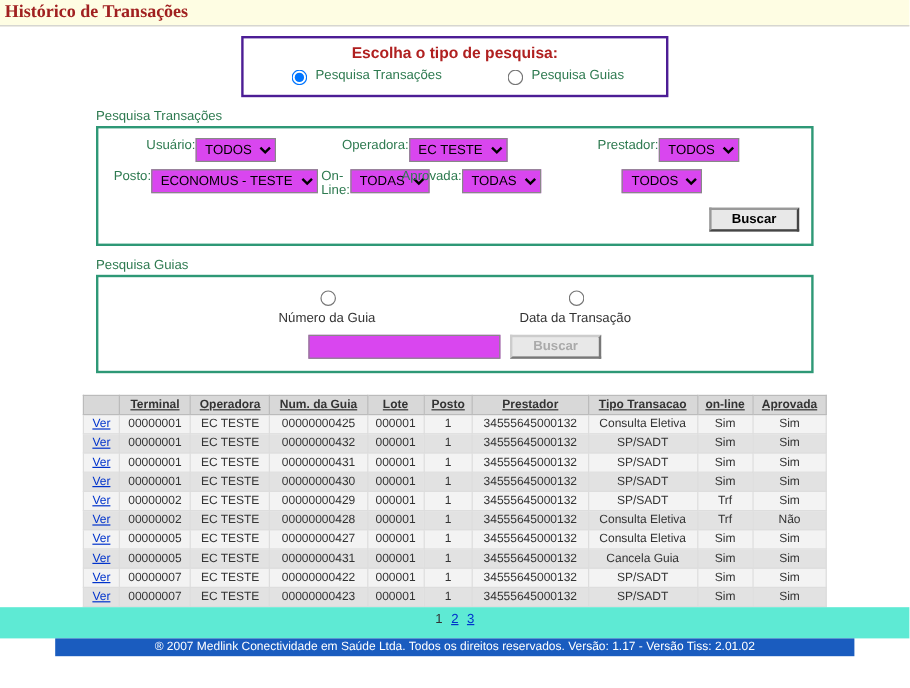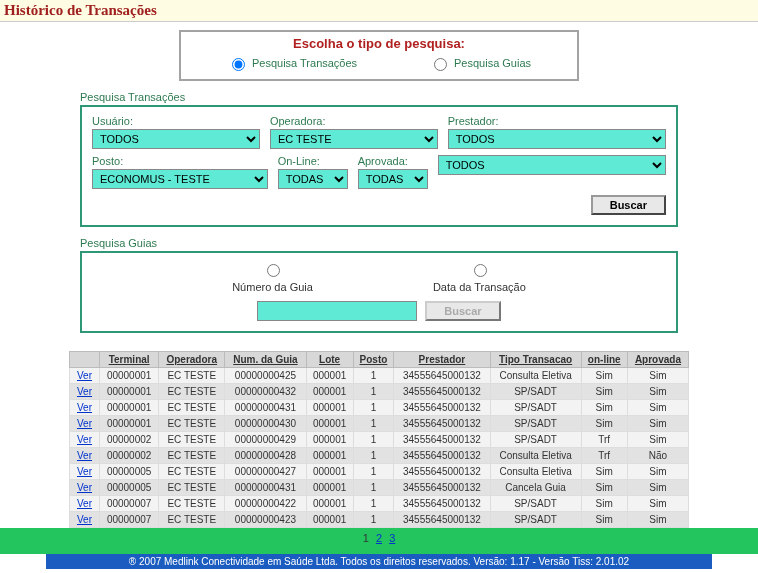--- a/index.html
+++ b/index.html
@@ -20,24 +20,24 @@
     margin: 0;
     font-size: 15px;
     font-weight: bold;
     color: #a02020;
     font-family: Georgia, serif;
   }
   .form-area {
     padding: 8px 80px 8px 80px;
   }
   .choice-box {
-    border: 2px solid #a3a3a3;
+    border: 2px solid #4c1d95;
     padding: 4px 10px 8px 10px;
     margin: 0 auto 10px auto;
-    width: 400px;
+    width: 356px;
     text-align: center;
   }
   .choice-title {
     color: #b02020;
     font-weight: bold;
     font-size: 13px;
   }
   .choice-radios {
     display: flex;
     justify-content: space-around;
@@ -55,31 +55,31 @@
     border: 2px solid #2e9876;
     padding: 8px 10px 10px 10px;
     margin-bottom: 10px;
     position: relative;
   }
   .row {
     display: flex;
     gap: 10px;
     margin-bottom: 6px;
   }
-  .field { display:flex; flex-direction:column; }
+  .field { display:flex; flex-direction:row;justify-content:center; }
   .field label {
     color: #2e7a50;
     font-size: 11px;
     margin-bottom: 2px;
   }
   select, input[type=text] {
     font-family: Verdana, Arial, sans-serif;
     font-size: 11px;
     border: 1px solid #888;
-    background: #5eead4;
+    background: #d946ef;
     height: 20px;
     padding: 1px 3px;
   }
   .btn {
     font-family: Verdana, Arial, sans-serif;
     font-size: 11px;
     font-weight: bold;
     border: 2px outset #999;
     background: #e8e8e8;
     padding: 2px 17px;
@@ -135,21 +135,21 @@
   table.results tr.even td { background: #f3f3f3; }
   table.results tr.odd td { background: #e2e2e2; }
   table.results td.ver a {
     color: #0033cc;
     text-decoration: underline;
   }
   .pager {
     text-align:center;
     font-size:11px;
     padding: 4px 0 10px 0;
-    background:#22c55e;
+    background:#5eead4;
   }
   .pager a { color:#0033cc; text-decoration:underline; margin:0 2px;}
   .pager span.current { color:#333; margin:0 2px;}
   .footer {
     background: #1a5cbf;
     color: #fff;
     font-size: 10px;
     text-align: center;
     padding: 2px 0;
     width: 666px;

